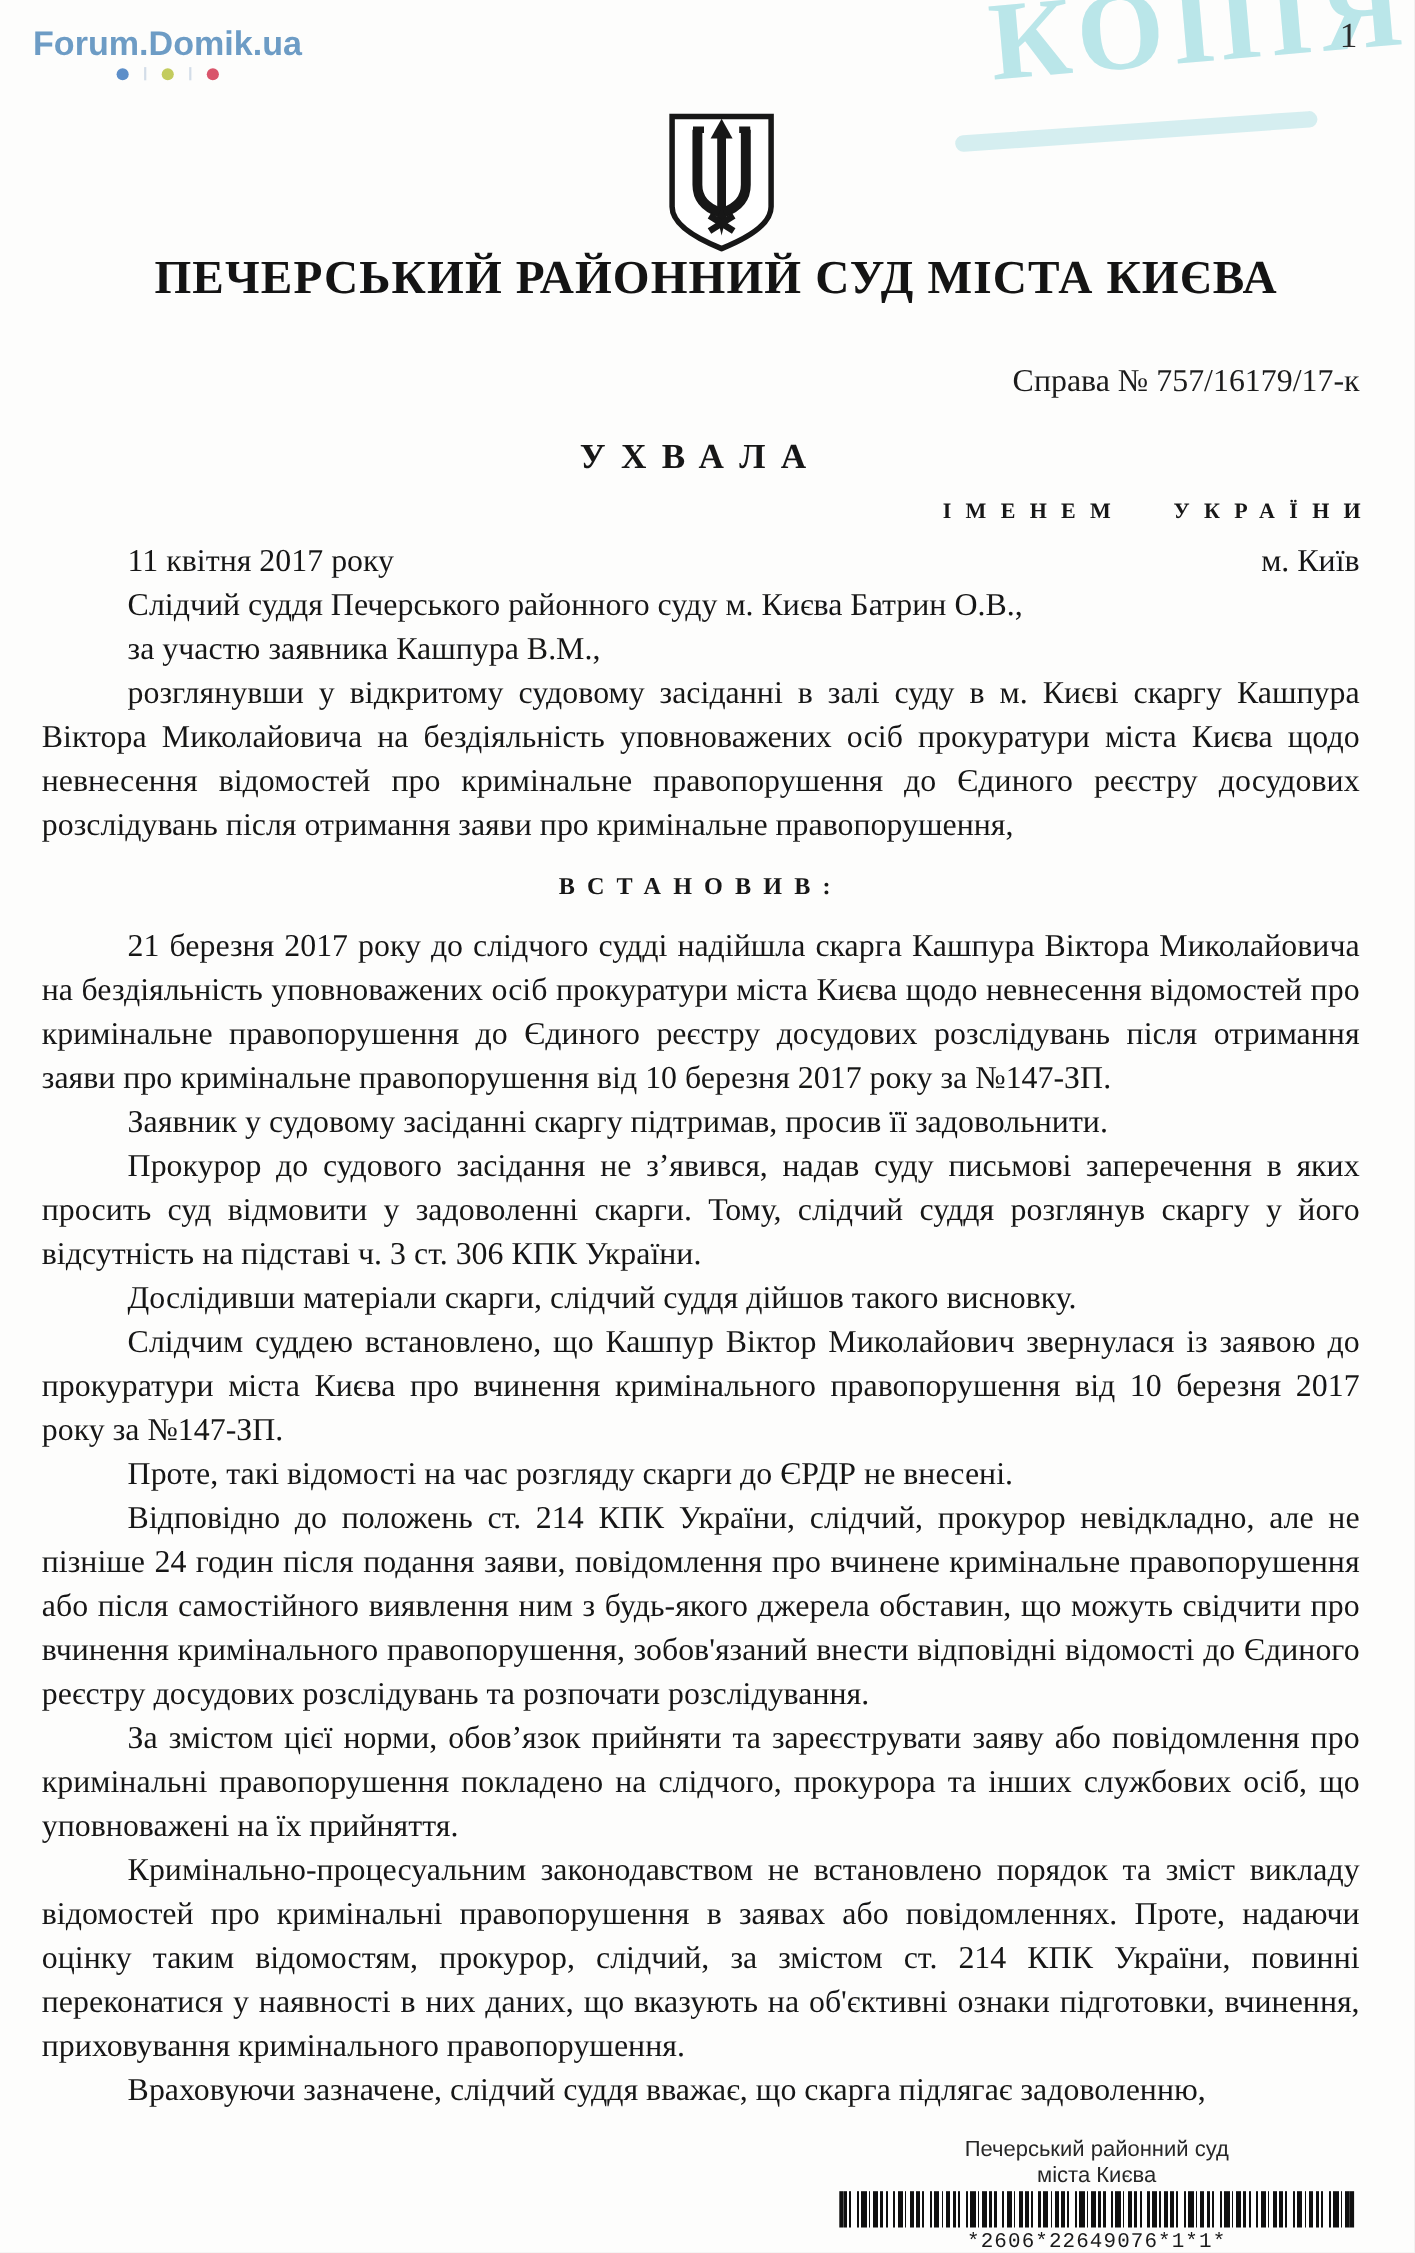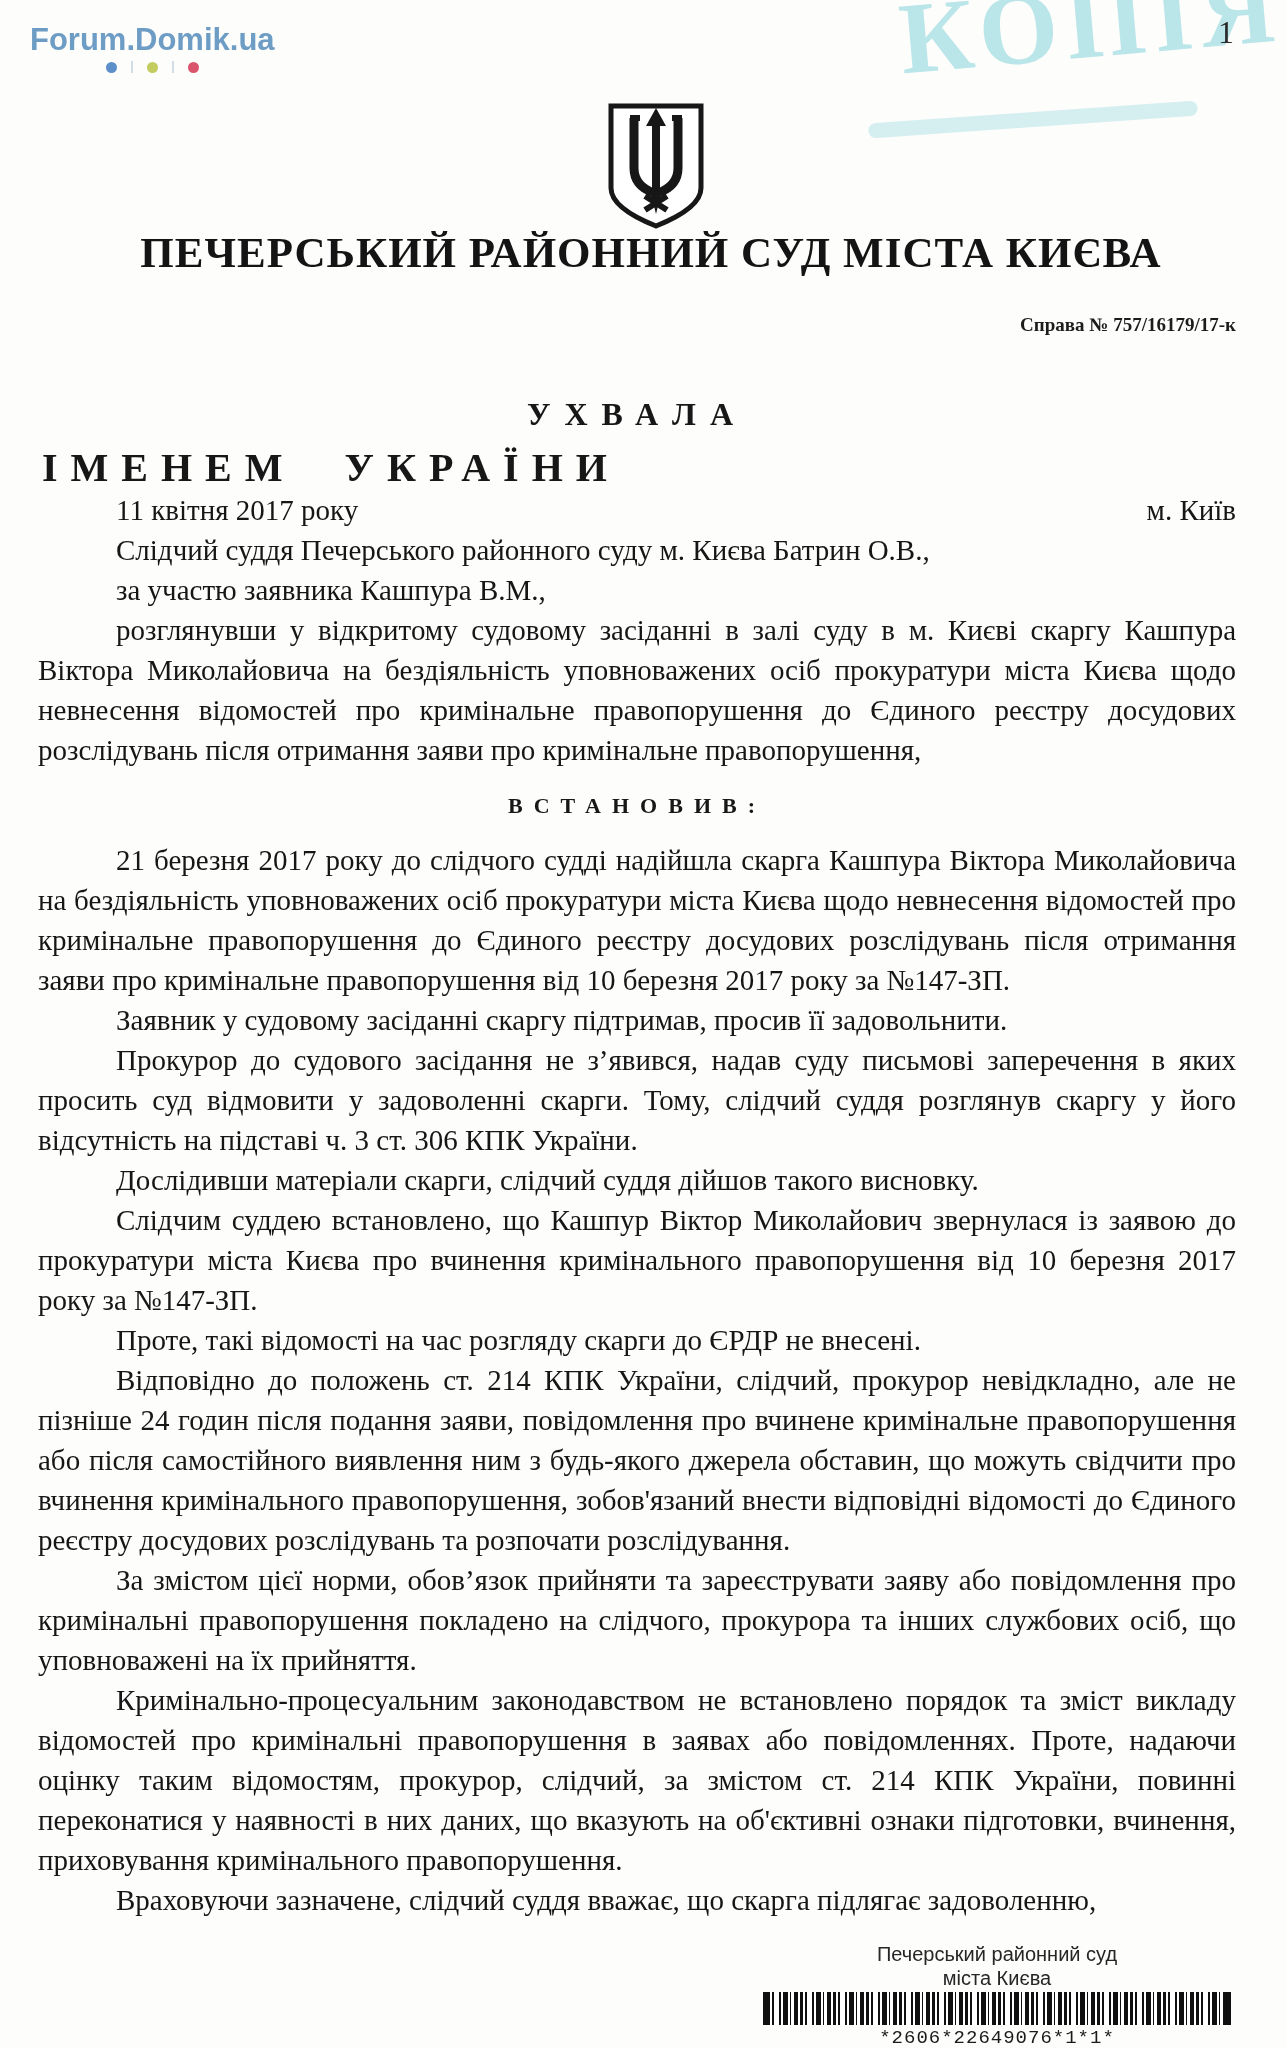--- a/index.html
+++ b/index.html
@@ -35,31 +35,31 @@
   }
   
   .emblem{position:absolute;top:101px;left:604px;width:104px;height:132px;}
   
   .court-title{
     position:absolute;top:228px;left:52px;width:1198px;margin:0;
     text-align:center;font-size:43px;font-weight:bold;letter-spacing:1px;
     color:#141414;white-space:nowrap;
   }
   .case-line{
-    position:absolute;top:314px;left:38px;width:1198px;margin:0;
-    text-align:right;font-size:19px;font-weight:bold;
+    position:absolute;top:330px;left:38px;width:1198px;margin:0;
+    text-align:right;font-size:29px;font-weight:normal;
   }
   .decree-title{
     position:absolute;top:396px;left:38px;width:1198px;margin:0;
     text-align:center;font-size:32px;font-weight:600;
     letter-spacing:14px;word-spacing:20px;color:#171717;
   }
   .in-name-title{
-    position:absolute;top:440px;left:38px;width:1198px;margin:4px;
-    text-align:left;font-size:40px;font-weight:600;
+    position:absolute;top:440px;left:38px;width:1198px;margin:14px;
+    text-align:right;font-size:20px;font-weight:600;
     letter-spacing:13px;word-spacing:26px;color:#171717;
   }
   
   .content{
     position:absolute;top:490px;left:38px;width:1198px;
     font-size:29px;line-height:40px;color:#161616;
   }
   .date-row{display:flex;justify-content:space-between;padding-left:78px;}
   .intro-line{margin:0;padding-left:78px;}
   .considered{margin:0;text-align:justify;text-indent:78px;}

